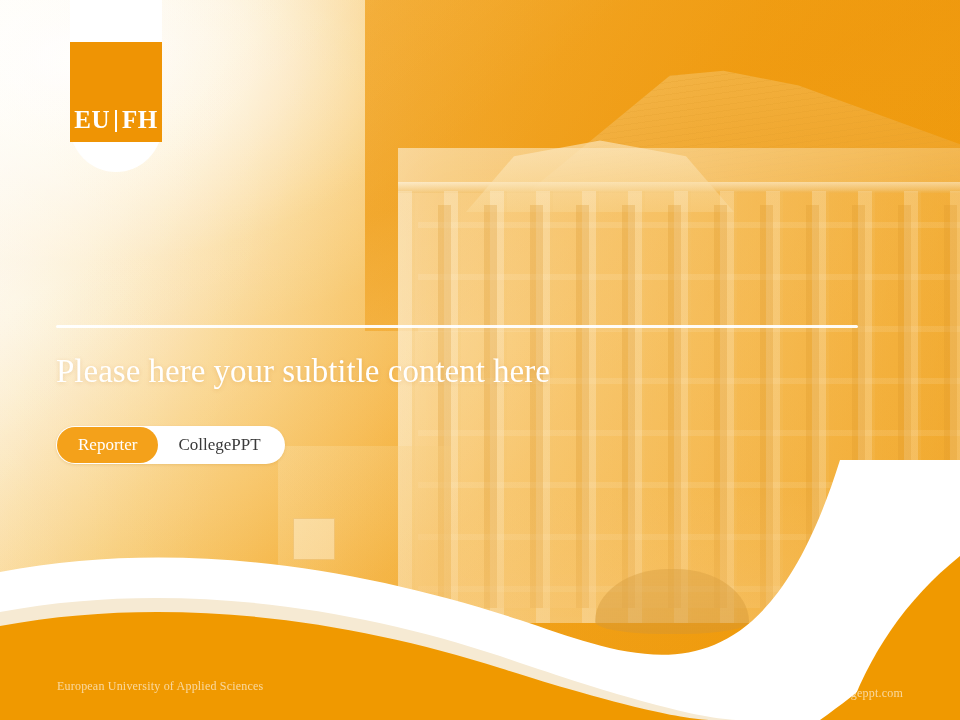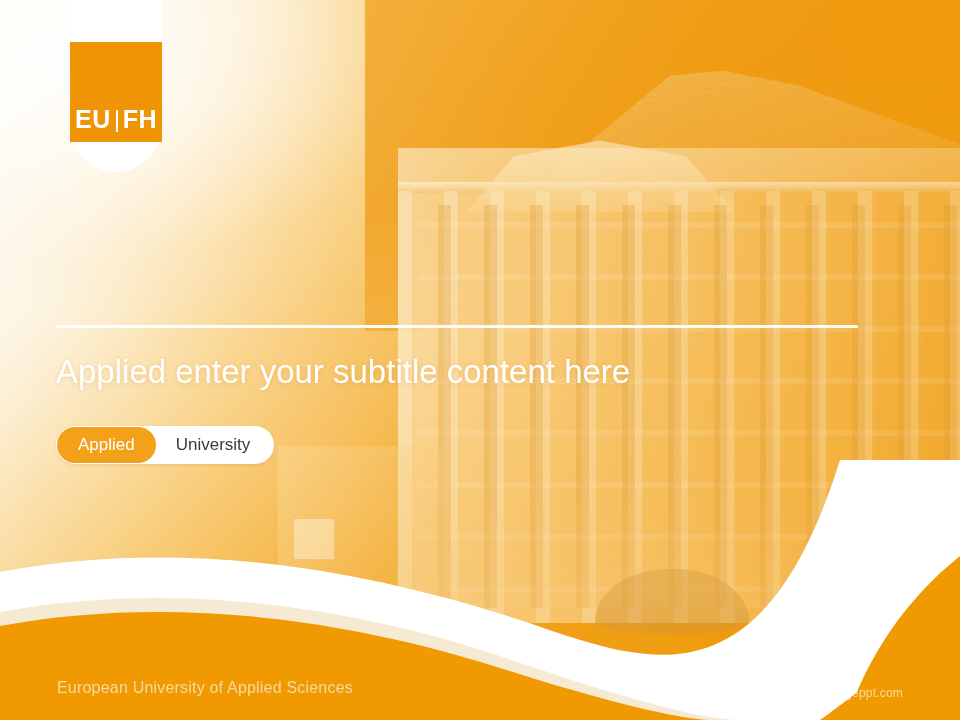--- a/index.html
+++ b/index.html
@@ -5,21 +5,21 @@
   html, body {
     margin: 0;
     padding: 0;
     background: #222;
   }
   #slide {
     position: relative;
     width: 960px;
     height: 720px;
     overflow: hidden;
-    font-family: Liberation Sans, sans-serif;
+    font-family: Liberation Serif, serif;
     background: #ffffff;
   }
 
   
   .bg-base {
     position: absolute;
     inset: 0;
     background:
       radial-gradient(ellipse 70% 55% at 8% 8%,  rgba(255,255,255,0.97) 0%, rgba(255,250,240,0.72) 26%, rgba(255,238,205,0.22) 52%, rgba(255,230,185,0) 72%),
       radial-gradient(ellipse 85% 70% at 2% 42%, rgba(255,255,255,0.55) 0%, rgba(255,243,219,0.26) 40%, rgba(255,235,200,0) 70%),
@@ -289,21 +289,21 @@
     padding: 0 24px 0 20px;
     white-space: nowrap;
   }
 
   
   .footer-left {
     position: absolute;
     left: 57px;
     top: 679px;
     color: rgba(255,255,255,0.62);
-    font-size: 16px;
+    font-size: 12px;
     letter-spacing: 0.2px;
     white-space: nowrap;
   }
   .footer-right {
     position: absolute;
     right: 57px;
     top: 679px;
     color: rgba(255,255,255,0.62);
     font-size: 12px;
     letter-spacing: 0.2px;
@@ -345,23 +345,23 @@
   </svg>
 
   <div class="logo">
     <div class="logo-shield"></div>
     <div class="logo-square">
       <div class="logo-text"><span>EU</span><span class="bar"></span><span>FH</span></div>
     </div>
   </div>
 
   <div class="divider"></div>
-  <div class="subtitle">Applied enter your subtitle content here</div>
+  <div class="subtitle">Please here your subtitle content here</div>
 
   <div class="pill">
-    <div class="pill-key">Applied</div>
-    <div class="pill-val">University</div>
+    <div class="pill-key">Reporter</div>
+    <div class="pill-val">CollegePPT</div>
   </div>
 
   <div class="footer-left">European University of Applied Sciences</div>
   <div class="footer-right">www.collegeppt.com</div>
 
 </div>
 
 </body></html>

